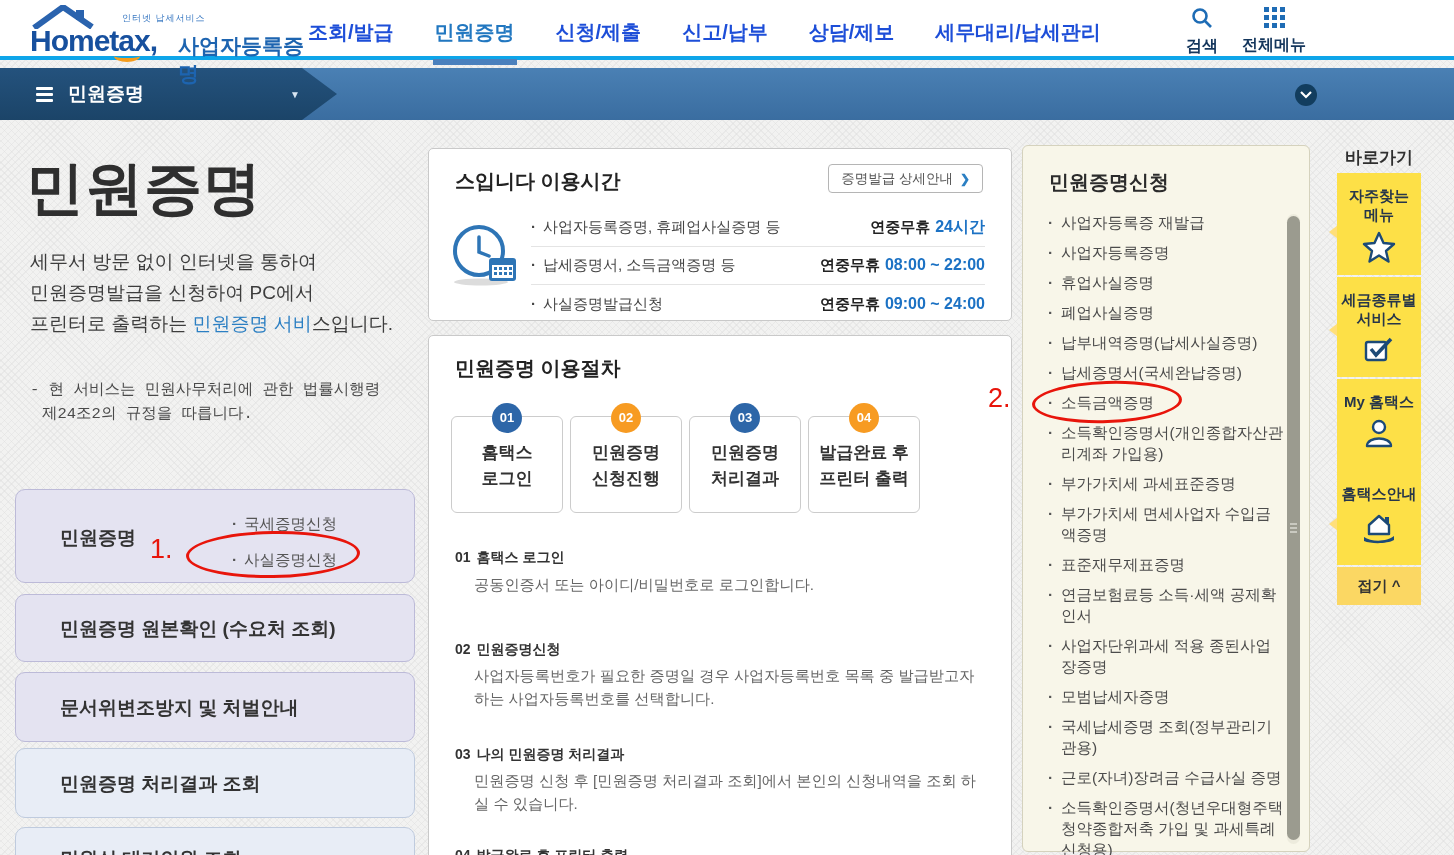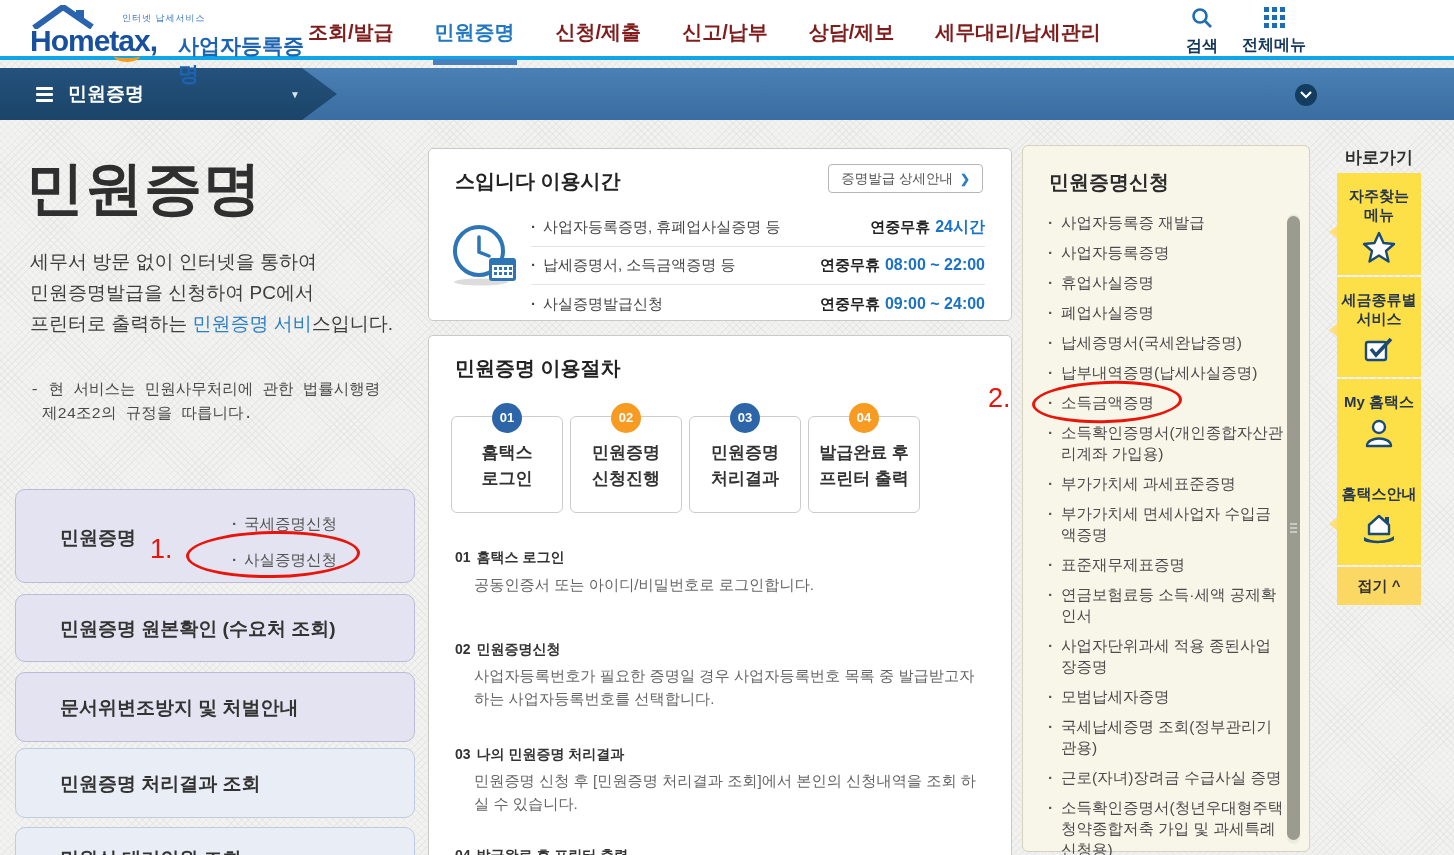--- a/index.html
+++ b/index.html
@@ -16,21 +16,21 @@
   
   .header { position:absolute; top:0; left:0; width:1454px; height:60px; background:#fff; border-bottom:4px solid #0ea5e9; z-index:6; }
   .logo { position:absolute; left:26px; top:2px; width:280px; height:64px; cursor:pointer; }
   .logo-roof { position:absolute; left:6px; top:3px; }
   .logo-tagline { position:absolute; left:96px; top:10px; font-size:9px; color:#3a79c2; letter-spacing:1px; }
   .logo-brand { position:absolute; left:4px; top:22px; font-size:30px; font-weight:700; color:#17509e; letter-spacing:-1px; }
   .logo-swoosh { position:absolute; left:88px; top:48px; width:26px; height:12px; border-bottom:4px solid #f59c1c; border-radius:50%; }
   .logo-site { position:absolute; left:152px; top:30px; font-size:21px; font-weight:700; color:#1d64b0; }
 
   .nav { position:absolute; left:308px; top:19px; display:flex; gap:41px; z-index:7; }
-  .nav-item { font-size:20px; font-weight:700; color:#7f1d1d; position:relative; cursor:pointer; white-space:nowrap; }
+  .nav-item { font-size:20px; font-weight:700; color:#1d4ed8; position:relative; cursor:pointer; white-space:nowrap; }
   .nav-item.active { color:#2177c0; }
   .nav-item.active::after { content:""; position:absolute; left:-2px; right:-2px; top:40px; height:6px; background:#4a80bd; }
 
   .utils { position:absolute; left:1186px; top:7px; display:flex; gap:24px; }
   .util { display:flex; flex-direction:column; align-items:center; gap:3px; cursor:pointer; }
   .util-label { font-size:16px; font-weight:700; color:#14365c; }
 
   
   .lnb { position:absolute; top:68px; left:0; width:1454px; height:52px; background:linear-gradient(180deg,#4a80b4,#3a6da0); z-index:5; }
   .lnb-left { position:absolute; left:0; top:0; width:337px; height:52px;
@@ -314,22 +314,22 @@
   <div class="detail-head" id="d4h"><span class="num">04</span><span>발급완료 후 프린터 출력</span></div>
 </div>
 
 <div id="certs">
   <span class="certs-title">민원증명신청</span>
   <ul class="cert-items">
     <li><span>사업자등록증 재발급</span></li>
     <li><span>사업자등록증명</span></li>
     <li><span>휴업사실증명</span></li>
     <li><span>폐업사실증명</span></li>
+    <li><span>납부내역증명(납세사실증명)</span></li>
     <li><span>납세증명서(국세완납증명)</span></li>
-    <li><span>납부내역증명(납세사실증명)</span></li>
     <li><span>소득금액증명</span><span class="ellipse2"></span></li>
     <li><span>소득확인증명서(개인종합자산관리계좌 가입용)</span></li>
     <li><span>부가가치세 과세표준증명</span></li>
     <li><span>부가가치세 면세사업자 수입금액증명</span></li>
     <li><span>표준재무제표증명</span></li>
     <li><span>연금보험료등 소득·세액 공제확인서</span></li>
     <li><span>사업자단위과세 적용 종된사업장증명</span></li>
     <li><span>모범납세자증명</span></li>
     <li><span>국세납세증명 조회(정부관리기관용)</span></li>
     <li><span>근로(자녀)장려금 수급사실 증명</span></li>

